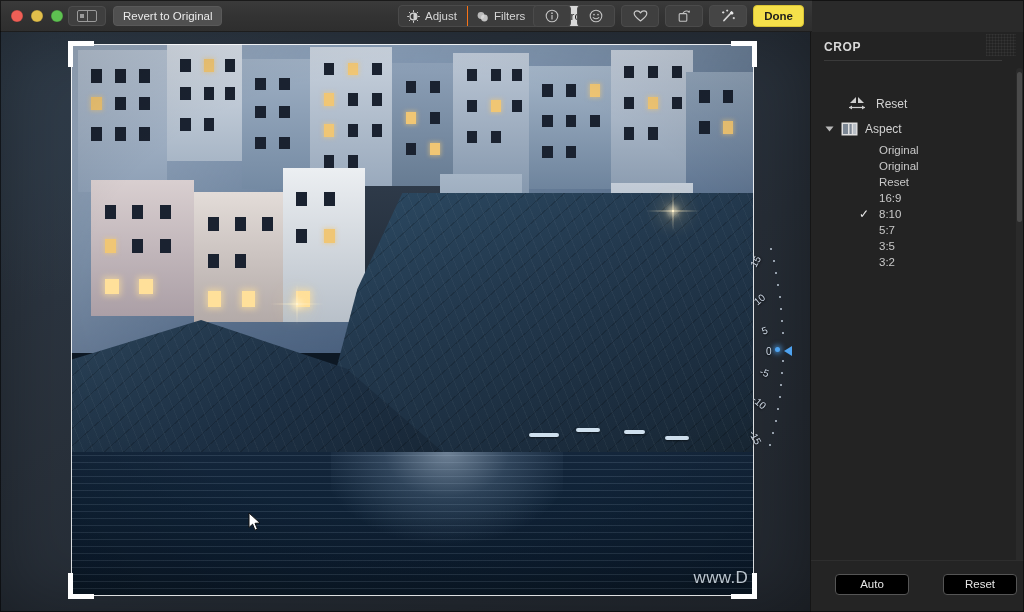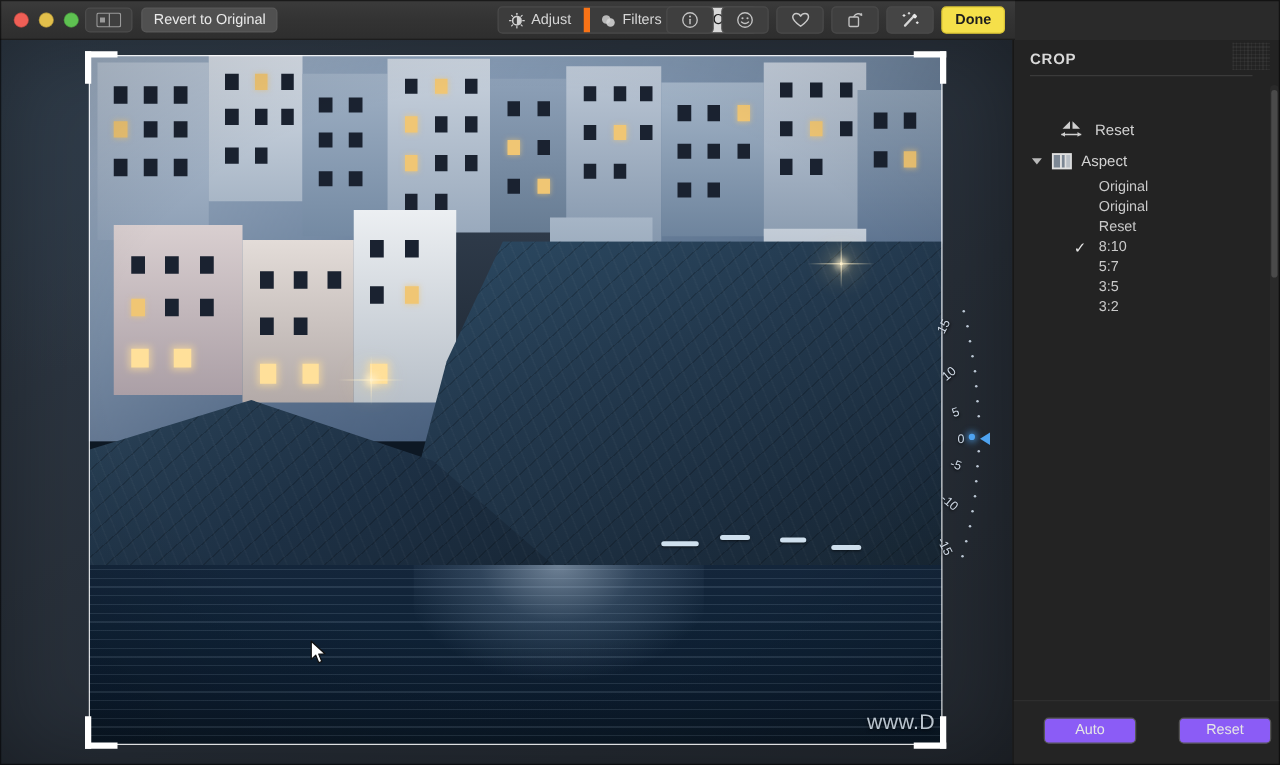--- a/index.html
+++ b/index.html
@@ -90,21 +90,21 @@
     box-sizing: border-box;
     overflow: hidden;
   }
   .seg {
     display: flex;
     align-items: center;
     gap: 5px;
     padding: 0 10px 0 8px;
     color: #d6d6d6;
     font-size: 11.5px;
-    border-right: 5px solid #f97316;
+    border-right: 1px solid #f97316;
   }
   .seg:last-child { border-right: none; }
   .seg.active {
     background: #d8d8d8;
     color: #1d1d1d;
   }
 
   
   .tool-btns {
     position: absolute;
@@ -426,21 +426,21 @@
     left: 0; bottom: 0;
     width: 214px; height: 52px;
     border-top: 1px solid #2e2e2e;
     background: #242424;
     box-sizing: border-box;
   }
   .pf-btn {
     position: absolute;
     top: 13px;
     width: 74px; height: 21px;
-    background: #8b5cf6;
+    background: #000000;
     border: 1px solid #555555;
     border-radius: 4px;
     box-sizing: border-box;
     color: #e6e6e6;
     font-size: 11.5px;
     line-height: 19px;
     text-align: center;
   }
   .pf-auto  { left: 24px; }
   .pf-reset { left: 132px; }
@@ -831,20 +831,23 @@
       <div class="aspect-item">
         <span>Original</span>
       </div>
       <div class="aspect-item">
         <span>Original</span>
       </div>
       <div class="aspect-item">
         <span>Reset</span>
       </div>
       <div class="aspect-item">
+        <span>16:9</span>
+      </div>
+      <div class="aspect-item">
         <span class="aspect-check">✓</span>
         <span>8:10</span>
       </div>
       <div class="aspect-item">
         <span>5:7</span>
       </div>
       <div class="aspect-item">
         <span>3:5</span>
       </div>
       <div class="aspect-item">

